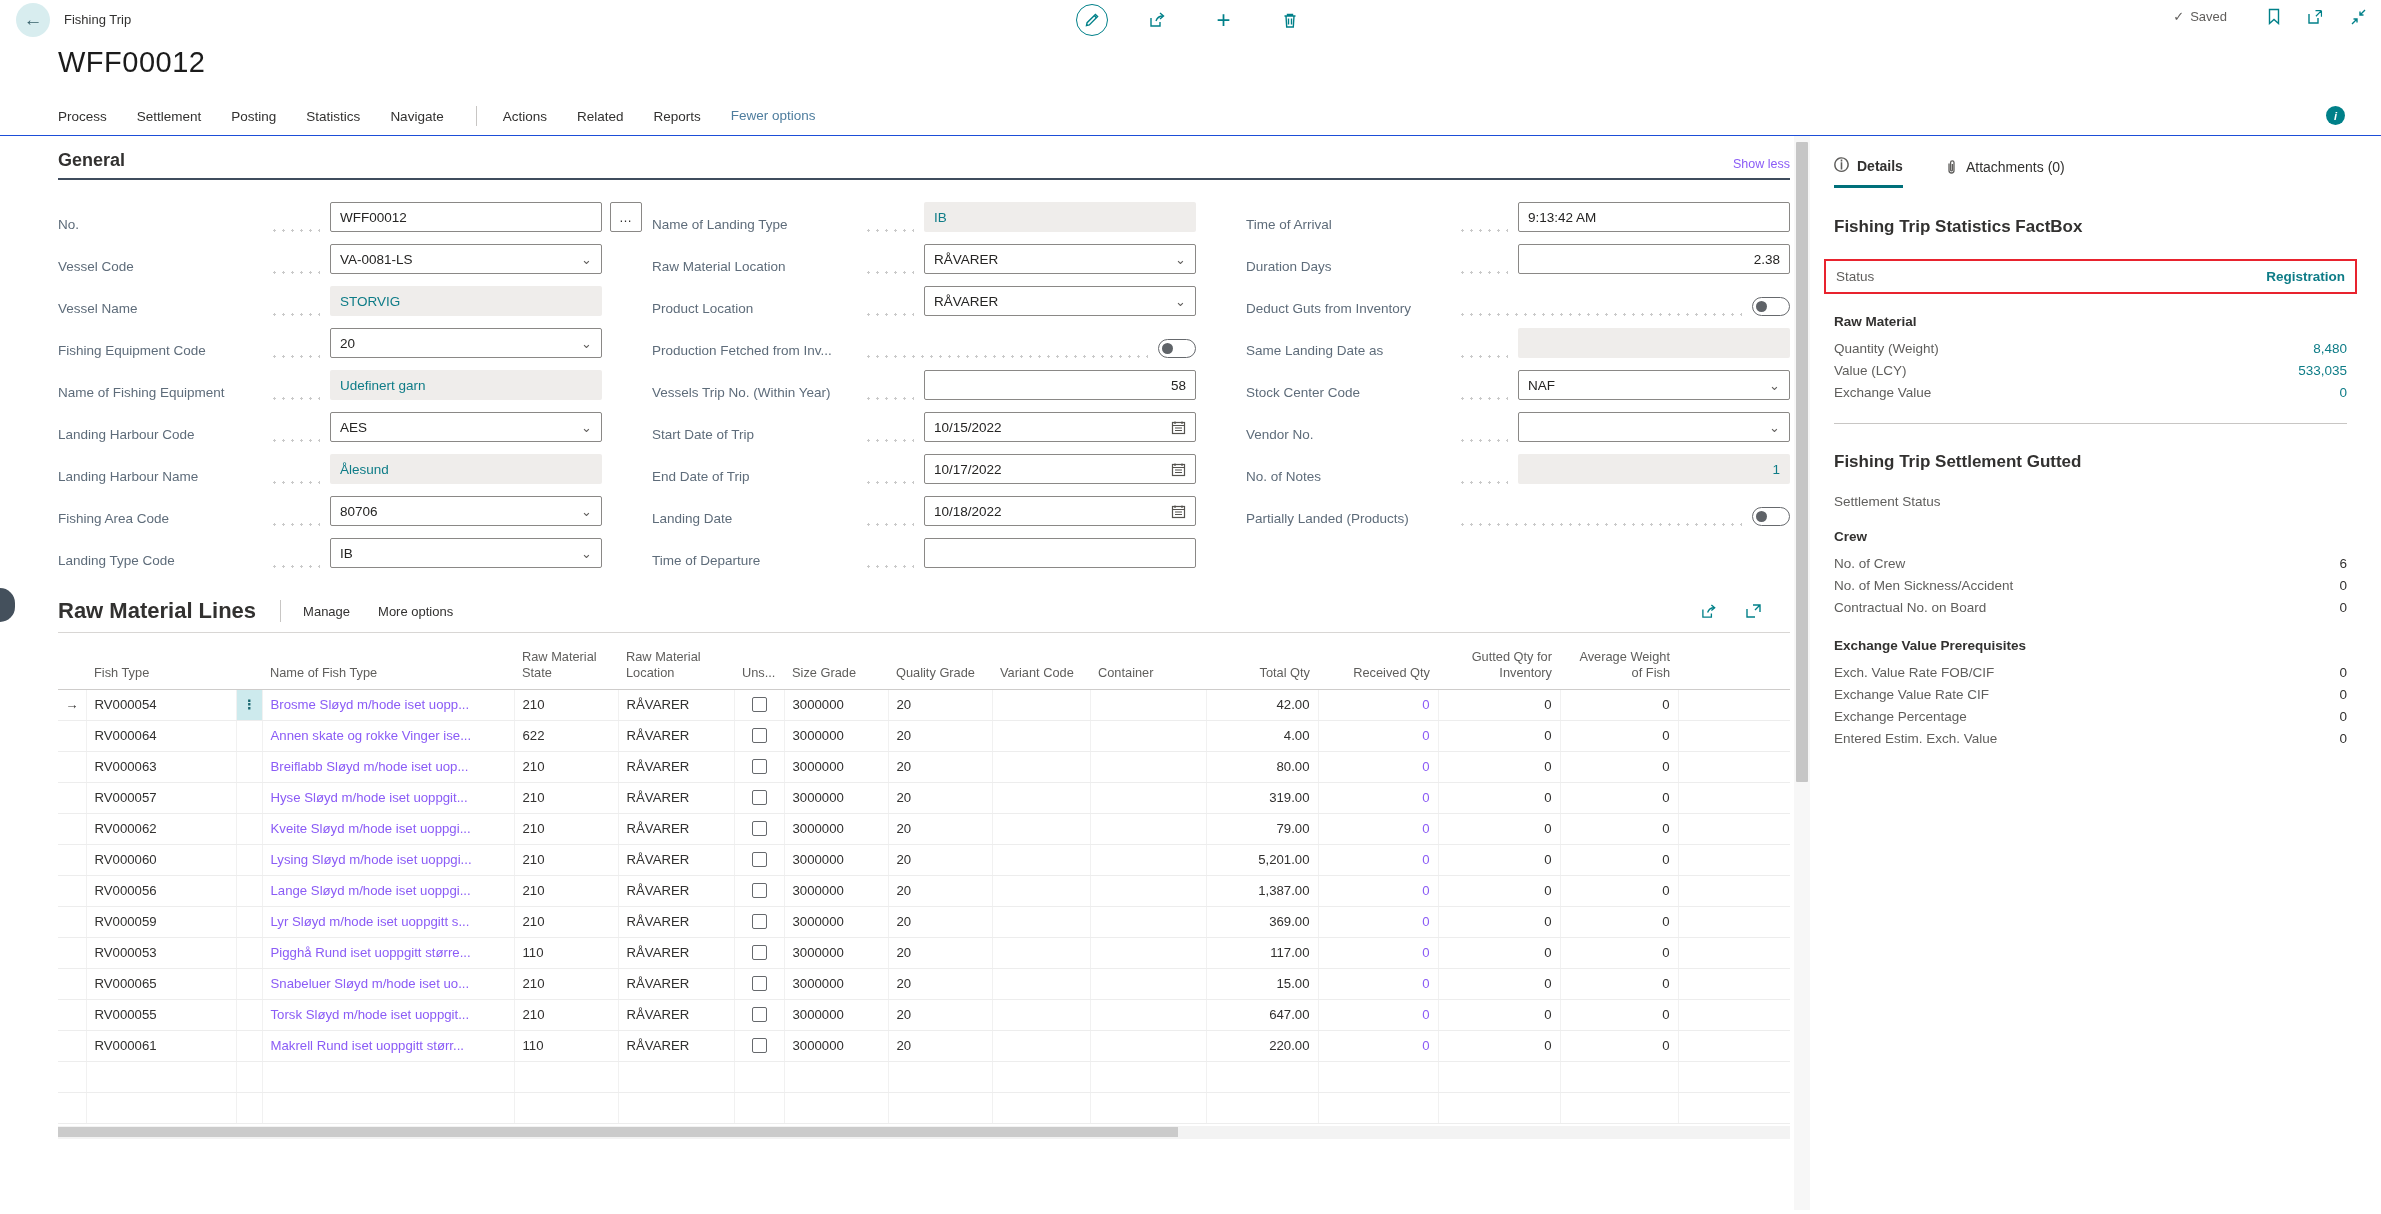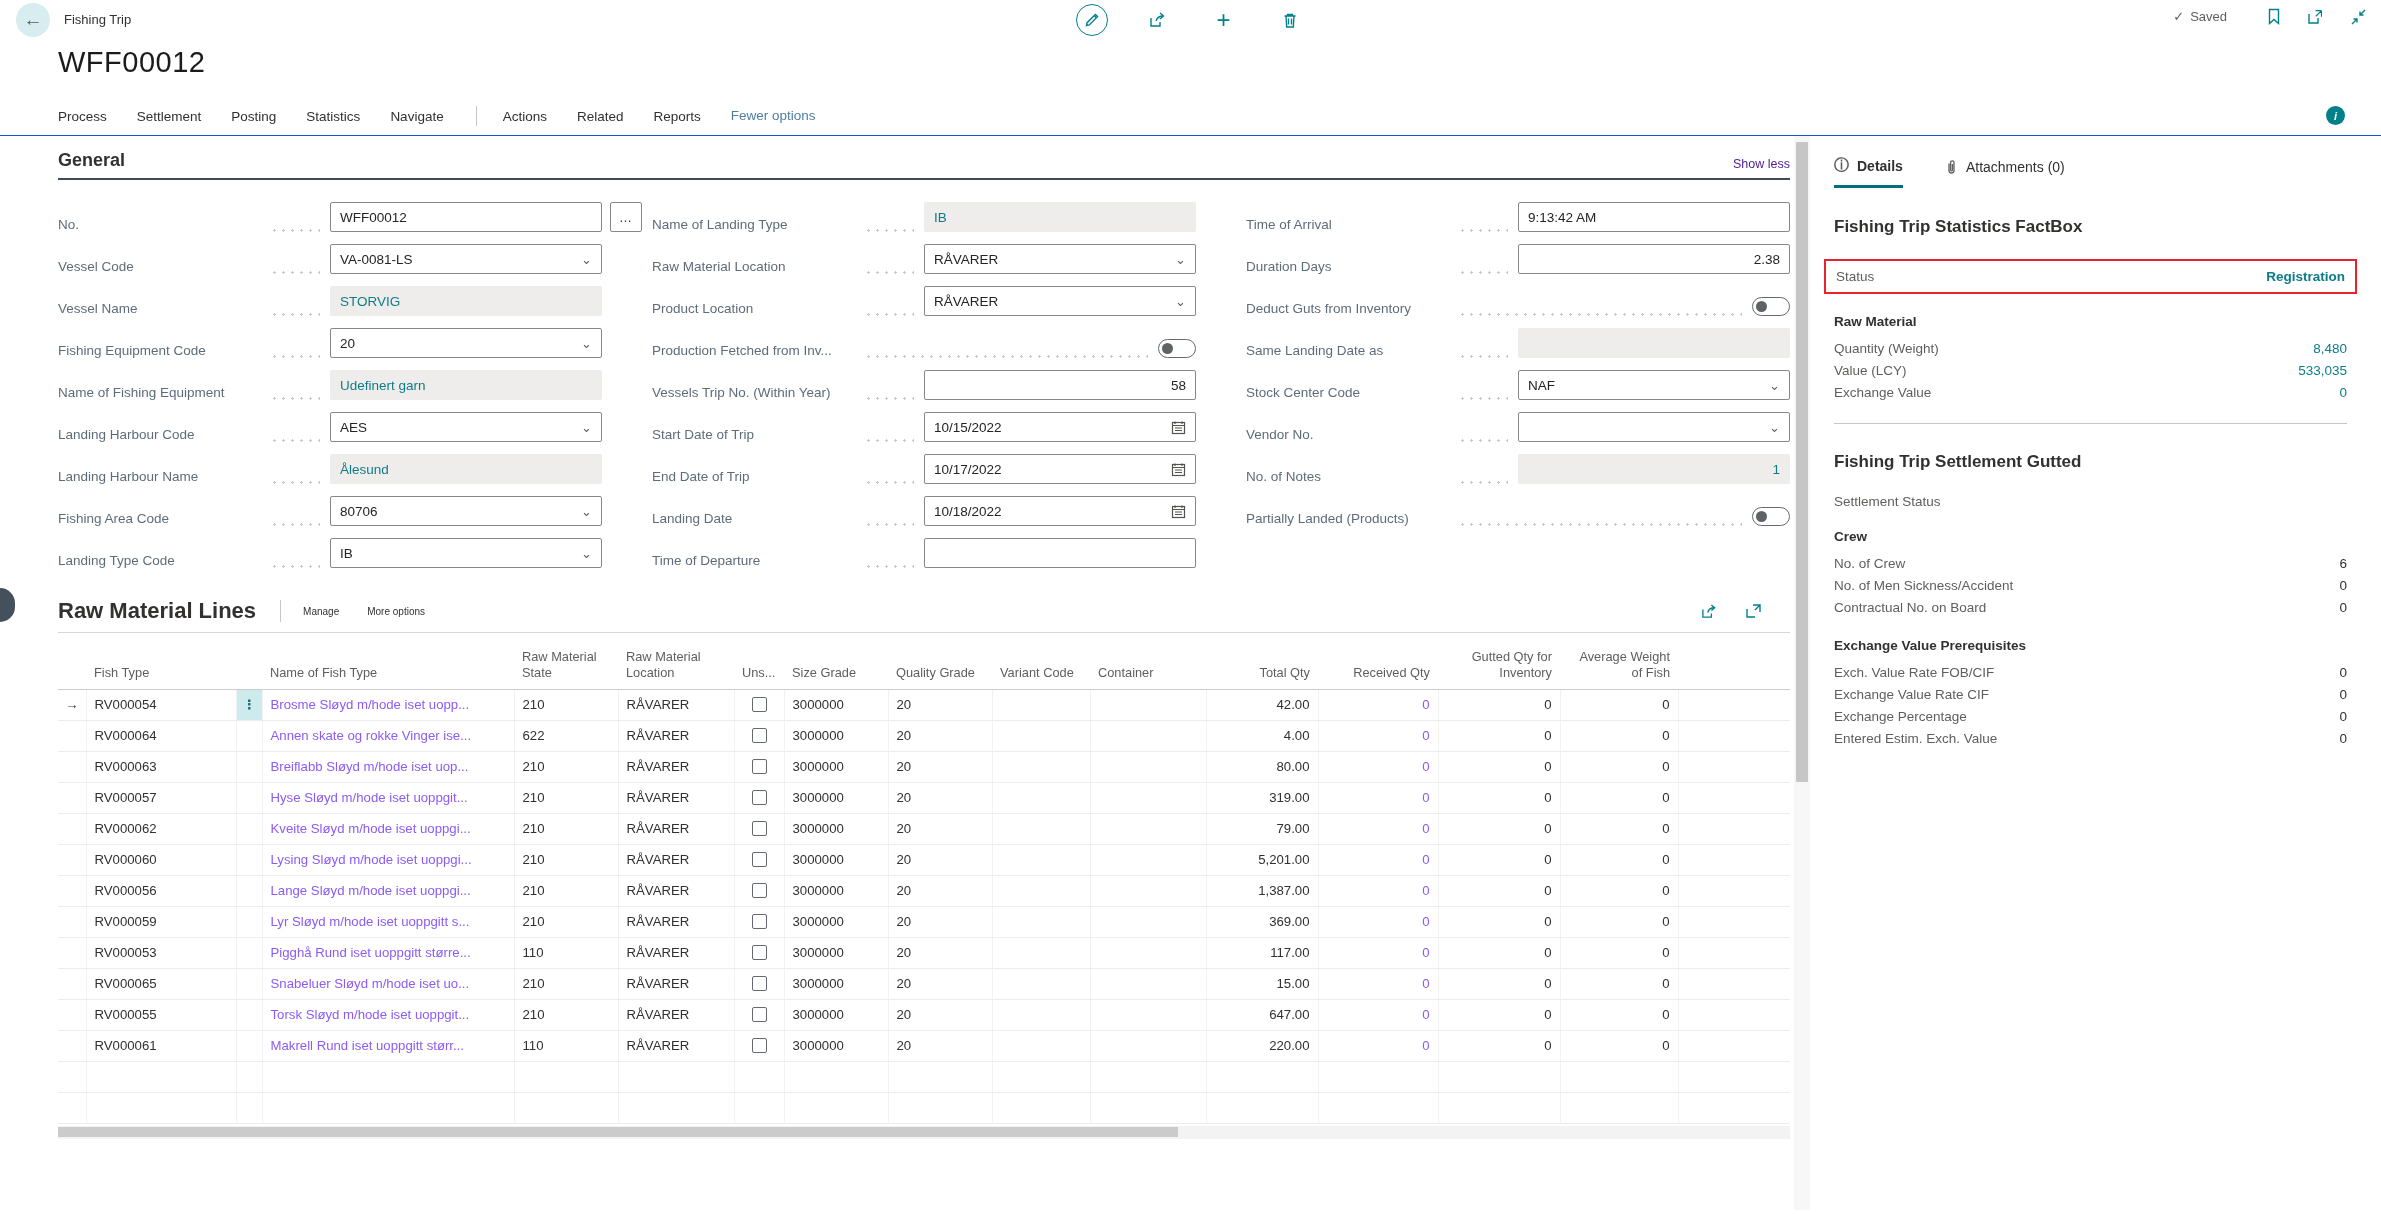--- a/index.html
+++ b/index.html
@@ -41,21 +41,21 @@
   }
   
   .content { display:flex; height:1074px; }
   .main { width:1794px; padding:14px 4px 0 58px; overflow:hidden; position:relative; }
   .vscroll { width:16px; background:#f7f7f7; position:relative; cursor:pointer; }
   .vscroll .thumb { position:absolute; top:6px; left:2px; width:12px; height:640px; background:#c6c6c6; border-radius:1px; }
   .panel { flex:1; padding:12px 34px 0 24px; }
   
   .sec-head { display:flex; align-items:flex-end; justify-content:space-between; border-bottom:2px solid #3f4c5d; padding-bottom:7px; }
   .sec-title { font-size:18px; font-weight:700; color:#323130; }
-  .show-less { font-size:12.5px; color:#4c1d95; cursor:pointer; }
+  .show-less { font-size:12.5px; color:#8b5cf6; cursor:pointer; }
   .fields { display:grid; grid-template-columns:1fr 1fr 1fr; column-gap:50px; margin-top:10px; }
   .frow { display:flex; align-items:flex-end; height:42px; position:relative; }
   .flabel { width:206px; flex:0 0 206px; font-size:13.5px; color:#5e6c7a; white-space:nowrap; overflow:hidden; }
   .leader { flex:1; height:3px; margin:0 10px 0 6px; background-image:radial-gradient(circle,#c9c9c9 1px,transparent 1.3px); background-size:9px 3px; background-repeat:repeat-x; background-position:left center; }
   .ctl { width:272px; flex:0 0 272px; height:30px; border:1px solid #8a8886; border-radius:2px; background:#fff;
          display:flex; align-items:center; padding:0 9px; font-size:13.5px; color:#252423; position:relative; }
   .ctl .val { flex:1; white-space:nowrap; overflow:hidden; }
   .ctl.right .val { text-align:right; }
   .ctl.ro { background:#efedeb; border-color:transparent; }
   .ctl.ro .val.link { color:#0e7c87; }
@@ -63,21 +63,21 @@
   .assist-btn { position:absolute; right:-41px; top:-1px; width:32px; height:30px; border:1px solid #8a8886; border-radius:2px;
                 display:flex; align-items:center; justify-content:center; font-size:13px; letter-spacing:1px; color:#323130; background:#fff; cursor:pointer; }
   .toggle { width:38px; height:19px; border:1px solid #66696d; border-radius:10px; position:relative; background:#fff; cursor:pointer; }
   .toggle .knob { position:absolute; left:3px; top:2.5px; width:11px; height:11px; border-radius:50%; background:#5f6368; }
   .cal-ic { margin-left:6px; display:flex; }
   .cal-ic svg { stroke:#55534f; fill:none; stroke-width:1.2; }
   
   .lines-head { display:flex; align-items:center; margin-top:30px; padding-bottom:8px; border-bottom:1px solid #d8d6d4; position:relative; }
   .lines-title { font-size:22px; font-weight:700; color:#323130; }
   .lines-sep { width:1px; height:22px; background:#c8c6c4; margin:0 22px 0 24px; }
-  .lines-menu { font-size:10px; color:#323130; margin-right:28px; cursor:pointer; }
+  .lines-menu { font-size:13px; color:#323130; margin-right:28px; cursor:pointer; }
   .lines-icons { position:absolute; right:28px; display:flex; gap:26px; }
   .lines-icons svg { stroke:#008089; fill:none; stroke-width:1.4; cursor:pointer; }
   table.grid { border-collapse:collapse; table-layout:fixed; margin-top:2px; width:1732px; }
   .grid th { font-size:12.8px; font-weight:400; color:#5f5e5c; text-align:left; vertical-align:bottom;
              padding:14px 8px 8px 8px; border-bottom:1px solid #cecccb; line-height:1.25; }
   .grid th.r, .grid td.r { text-align:right; }
   .grid td { font-size:13.2px; color:#323130; padding:0 8px; height:31px; border-bottom:1px solid #ededed;
              border-right:1px solid #f1f1f1; white-space:nowrap; overflow:hidden; }
   .grid td.nb { border-right:none; }
   .grid td .lnk { color:#8b5cf6; cursor:pointer; }

